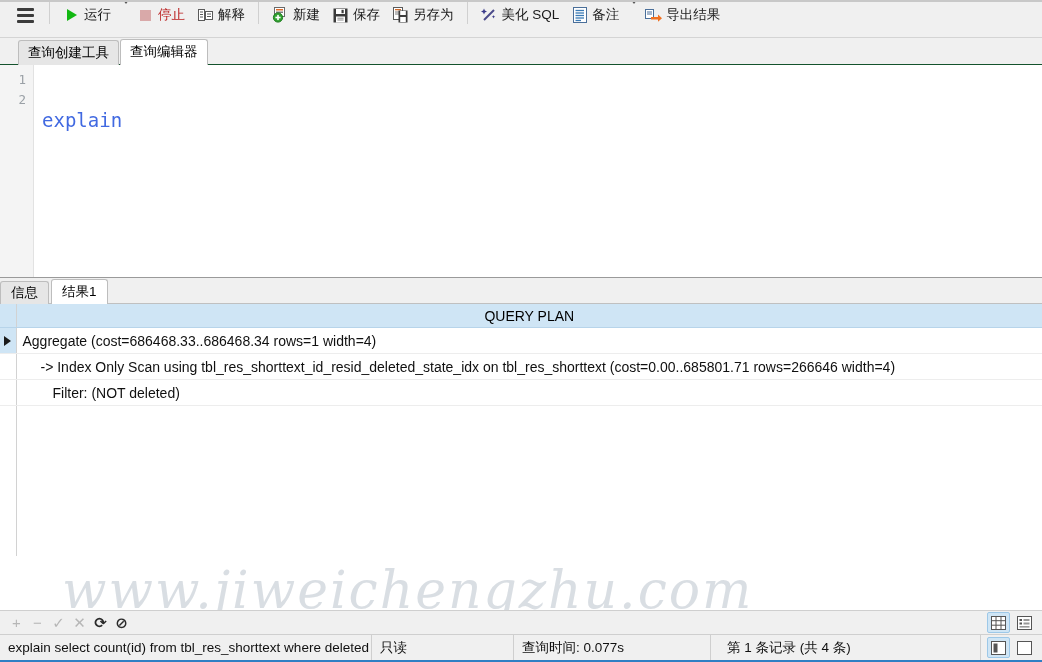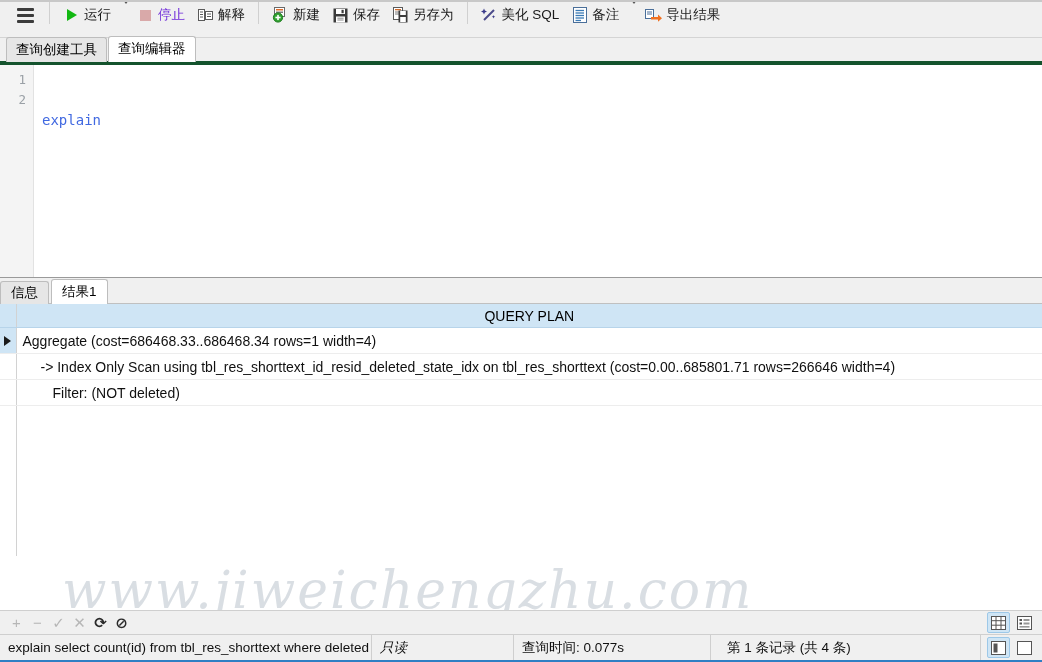--- a/index.html
+++ b/index.html
@@ -72,21 +72,21 @@
     align-items: center;
     height: 28px;
     padding: 0 5px;
     cursor: pointer;
     border: 1px solid transparent;
     border-radius: 2px;
     white-space: nowrap;
     color: #1a1a1a;
     font-size: 13.5px;
   }
-  .tb-btn.disabled { color: #6d28d9; cursor: default; }
+  .tb-btn.disabled { color: #b91c1c; cursor: default; }
   .tb-btn .lbl { margin-left: 4px; }
   .tb-ico {
     width: 17px;
     height: 17px;
     display: inline-flex;
     align-items: center;
     justify-content: center;
     flex: 0 0 auto;
   }
   .caret {
@@ -106,24 +106,24 @@
   .stop-sq {
     width: 11px; height: 11px;
     background: #d9a9a9;
   }
 
   
   .tabstrip {
     height: 27px;
     min-height: 27px;
     background: #f0f0f0;
-    border-bottom: 4px solid #14532d;
+    border-bottom: 1px solid #14532d;
     display: flex;
     align-items: flex-end;
-    padding-left: 6px;
+    padding-left: 18px;
     box-sizing: border-box;
   }
   .tab {
     height: 24px;
     line-height: 23px;
     padding: 0 9px;
     font-size: 13.5px;
     border: 1px solid #bdbdbd;
     border-bottom: none;
     background: #e6e6e6;
@@ -164,21 +164,21 @@
     font-family: "DejaVu Sans Mono", "Liberation Mono", monospace;
     font-size: 12.5px;
     color: #9aa0a6;
     user-select: none;
   }
   .gutter .ln { height: 20px; line-height: 20px; padding-right: 7px; }
   .code {
     flex: 1;
     padding: 5px 13px 0 8px;
     font-family: "DejaVu Sans Mono", "Liberation Mono", monospace;
-    font-size: 14px;
+    font-size: 19px;
     line-height: 20px;
     white-space: pre;
     color: #202020;
     letter-spacing: 0px;
   }
   .code .line { height: 20px; }
   .kw { color: #4169e1; }
   .num { color: #2e8b2e; }
   .caretbar {
     display: inline-block;
@@ -362,21 +362,21 @@
   .st-cell {
     display: flex;
     align-items: center;
     padding: 0 8px;
     border-right: 1px solid #cfcfcf;
     white-space: nowrap;
     overflow: hidden;
     color: #101010;
   }
   .st-sql { flex: 0 0 355px; }
-  .st-ro  { flex: 0 0 125px; font-style: italic; }
+  .st-ro  { flex: 0 0 125px; }
   .st-time{ flex: 0 0 180px; }
   .st-rec { flex: 1 1 auto; margin-left: 8px; }
   .st-views {
     display: flex;
     align-items: center;
     gap: 3px;
     padding: 0 6px;
   }
   svg { display: block; }
 </style>

